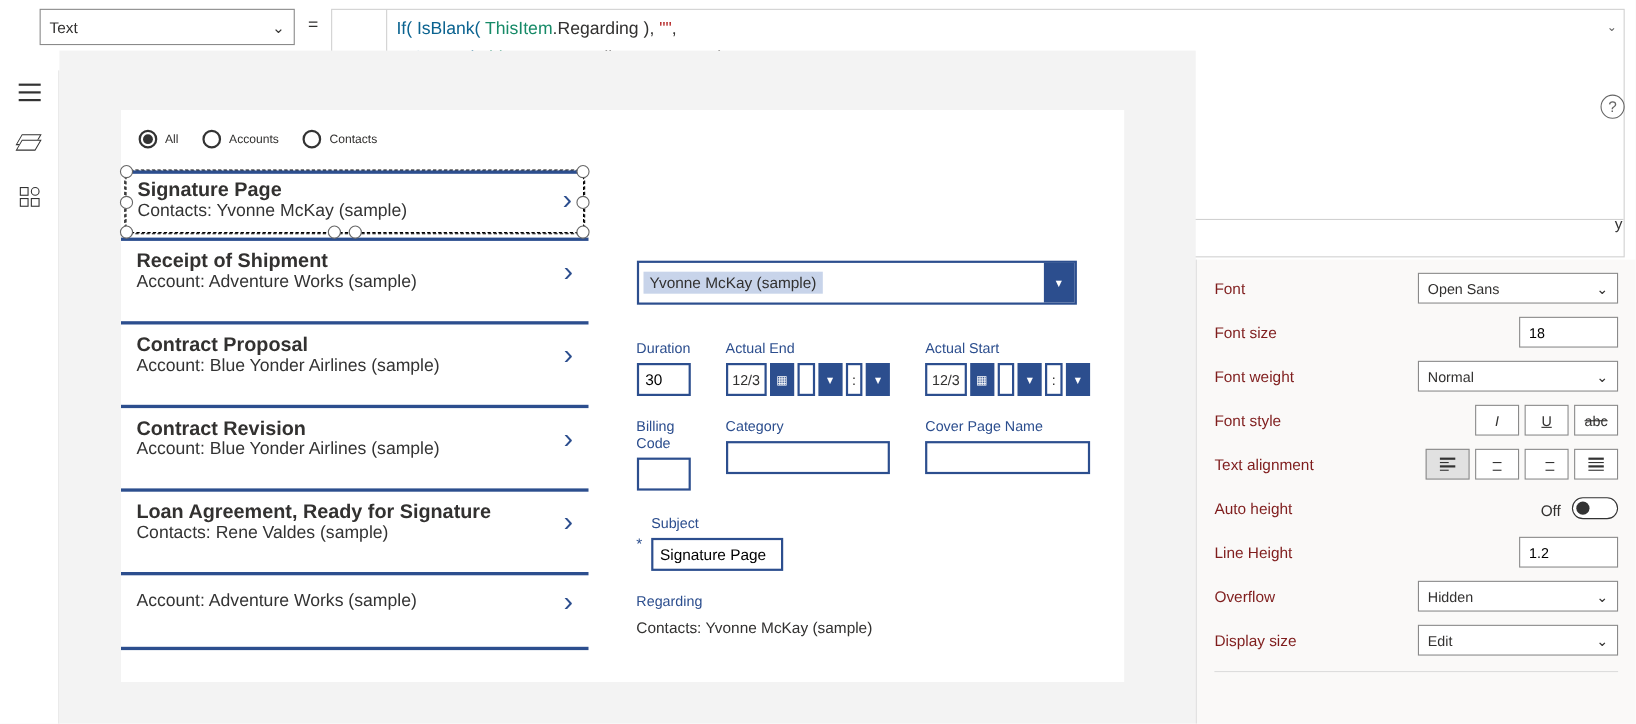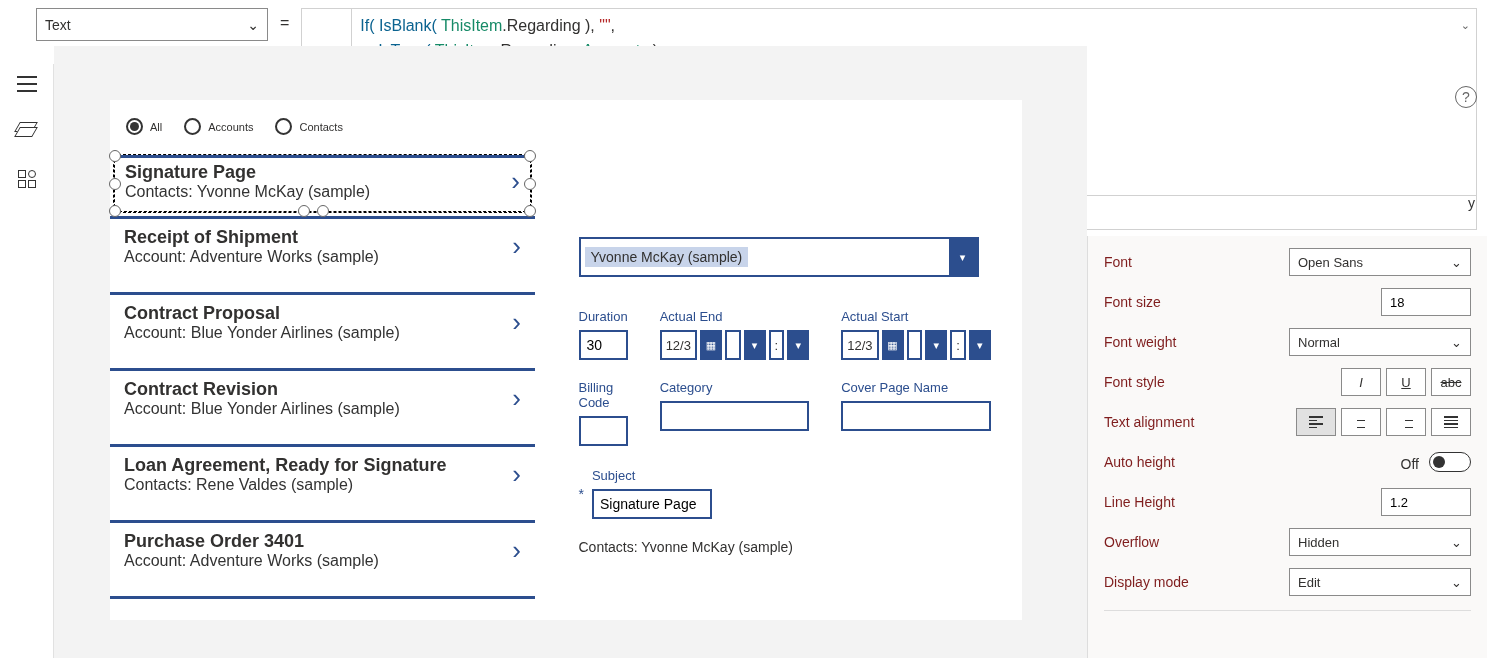--- a/index.html
+++ b/index.html
@@ -194,21 +194,20 @@
       </div>
       <div class="list-item">
         <div class="txt">
             <div class="t1">Loan Agreement, Ready for Signature</div>
             <div class="t2">Contacts: Rene Valdes (sample)</div>
           </div>
           <div class="chv">›</div>
       </div>
       <div class="list-item" style="border-bottom:3px solid #2c4e8e">
         <div class="txt">
-            <div class="t1">Purchase Order 3401</div>
             <div class="t2">Account: Adventure Works (sample)</div>
           </div>
           <div class="chv">›</div>
       </div>
     </div>
     <div class="col-right">
       <div style="display:flex;justify-content:center;padding-top:84px;">
         <div style="width:400px;">
           <div class="combo">
             <span class="sel-txt">Yvonne McKay (sample)</span>
@@ -240,20 +239,21 @@
             </div>
             <div class="field"><span class="lbl">Billing Code</span><input type="text" value="" style=""></div>
             <div class="field"><span class="lbl">Category</span><input type="text" value="" style=""></div>
             <div class="field"><span class="lbl">Cover Page Name</span><input type="text" value="" style=""></div>
           </div>
           <div class="subj-row">
             <span class="star">*</span>
             <div class="field"><span class="lbl">Subject</span><input type="text" value="Signature Page" style=""></div>
           </div>
           <div class="reg-sec">
+            <div class="lbl">Regarding</div>
             <div class="val">Contacts: Yvonne McKay (sample)</div>
           </div>
         </div>
       </div>
     </div>
   </div>
 </div>
 
 <div class="prop-panel">
   <div class="prow">
@@ -337,20 +337,20 @@
     <input class="pin" value="1.2" style="">
     </div>
   <div class="prow">
       <span class="plabel">Overflow</span>
     <div class="psel">
         <span>Hidden</span>
         <span>⌄</span>
       </div>
     </div>
   <div class="prow">
-      <span class="plabel">Display mode</span>
+      <span class="plabel">Display size</span>
     <div class="psel">
         <span>Edit</span>
         <span>⌄</span>
       </div>
     </div>
   <div class="sep"></div>
 </div>
 
 </body></html>

